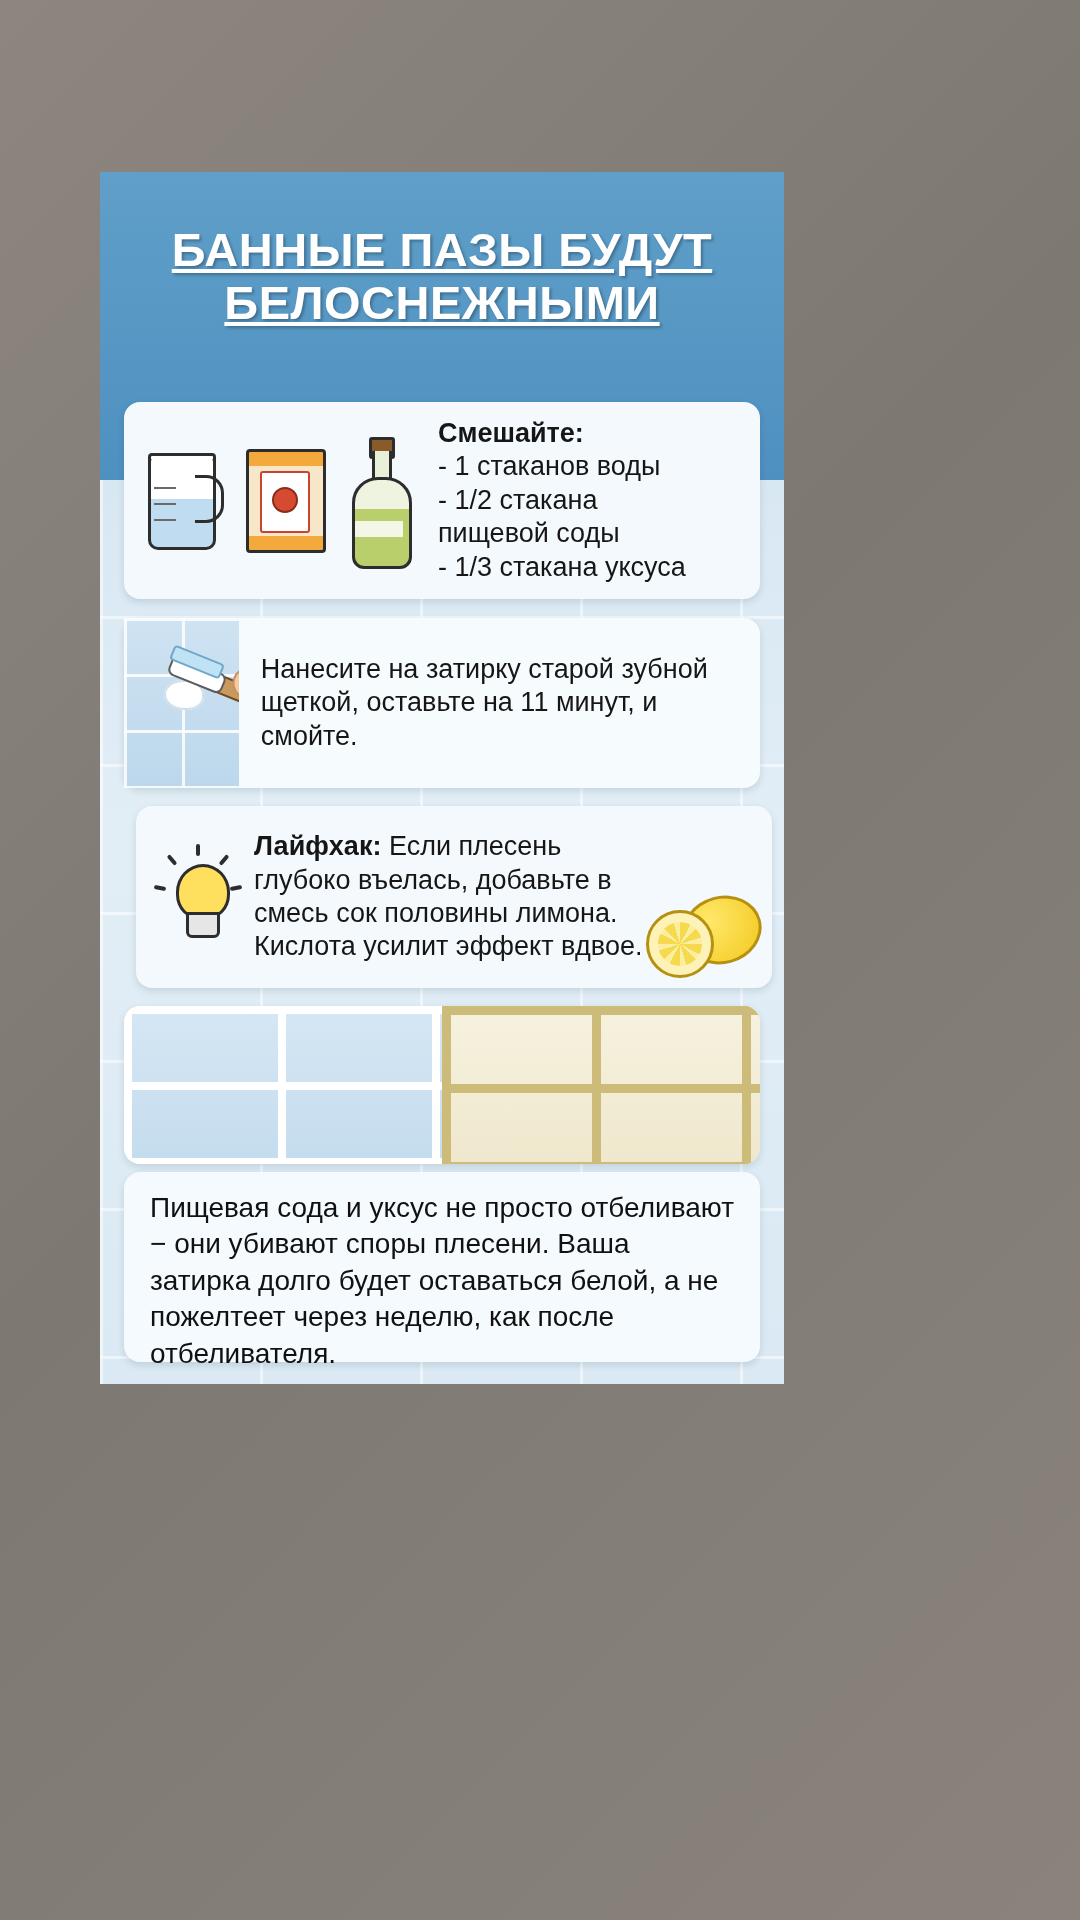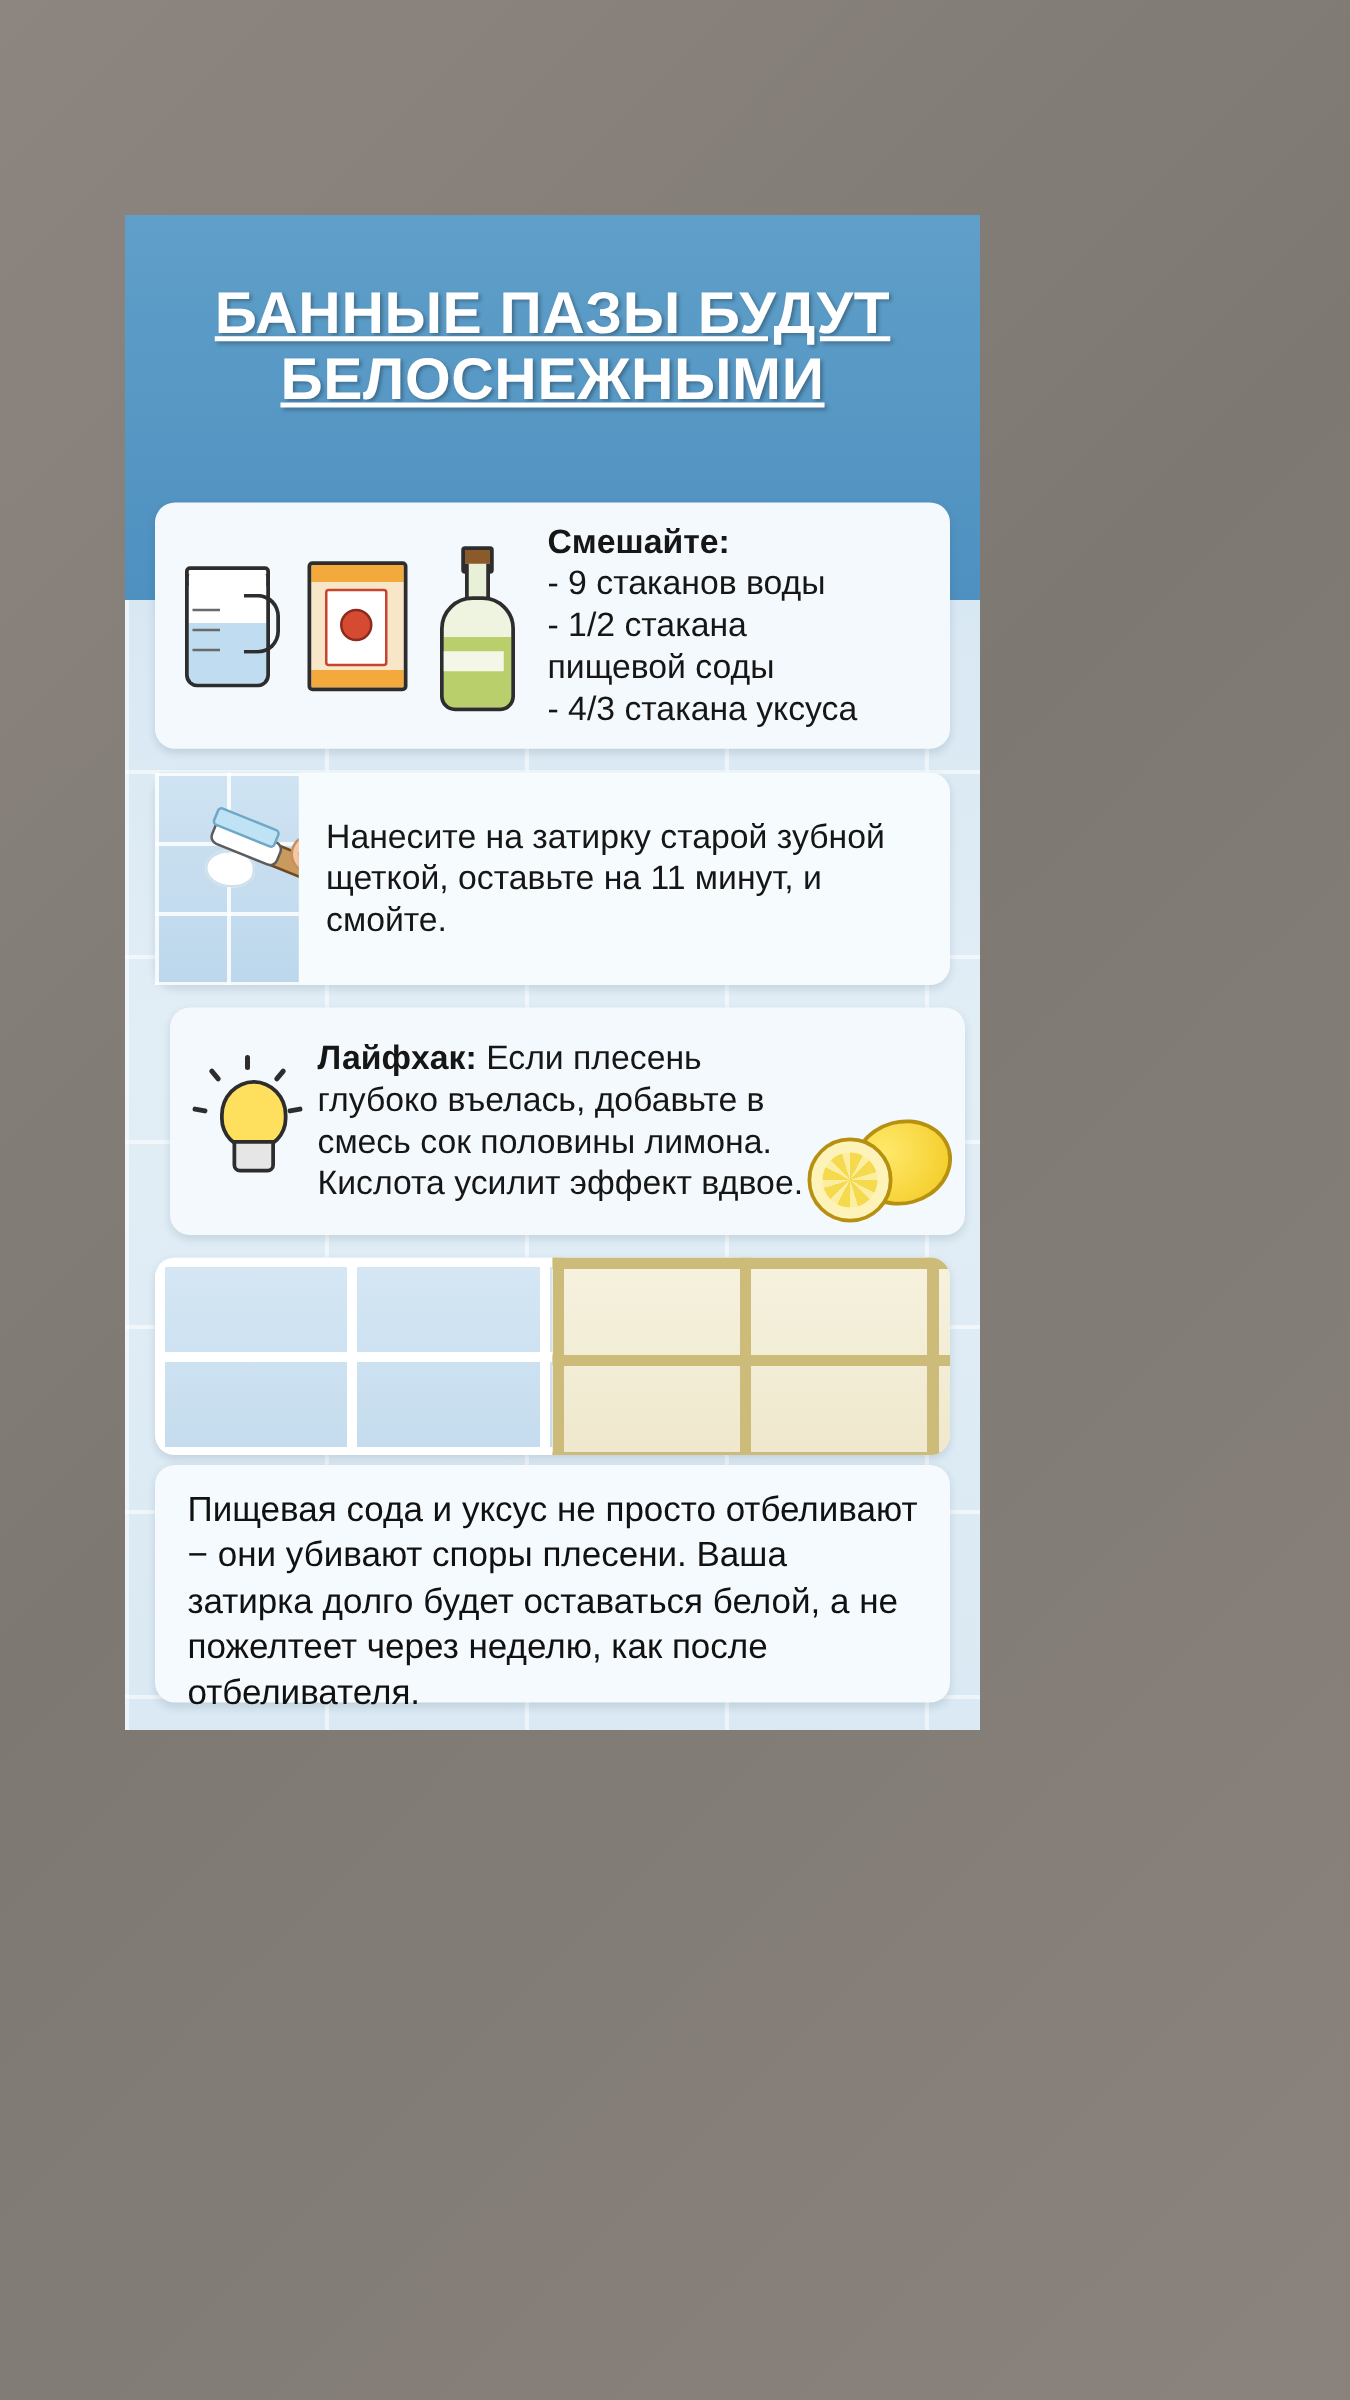--- a/index.html
+++ b/index.html
@@ -259,24 +259,24 @@
       <div class="art">
         <div class="bottle">
           <div class="cap"></div>
           <div class="neck"></div>
           <div class="body"></div>
           <div class="band"></div>
         </div>
       </div>
       <div class="txt" style="margin-left:6px;">
         <div style="font-weight:bold;">Смешайте:</div>
-        <div>- 9 стаканов воды</div>
+        <div>- 1 стаканов воды</div>
         <div>- 1/2 стакана</div>
         <div>пищевой соды</div>
-        <div>- 4/3 стакана уксуса</div>
+        <div>- 1/3 стакана уксуса</div>
       </div>
     </div>
   </div>
 
   <div class="card card-apply">
     <div class="row">
       <div class="scene-tile">
         <div class="foam"></div>
         <div class="brush-handle"></div>
         <div class="brush-head"></div>

